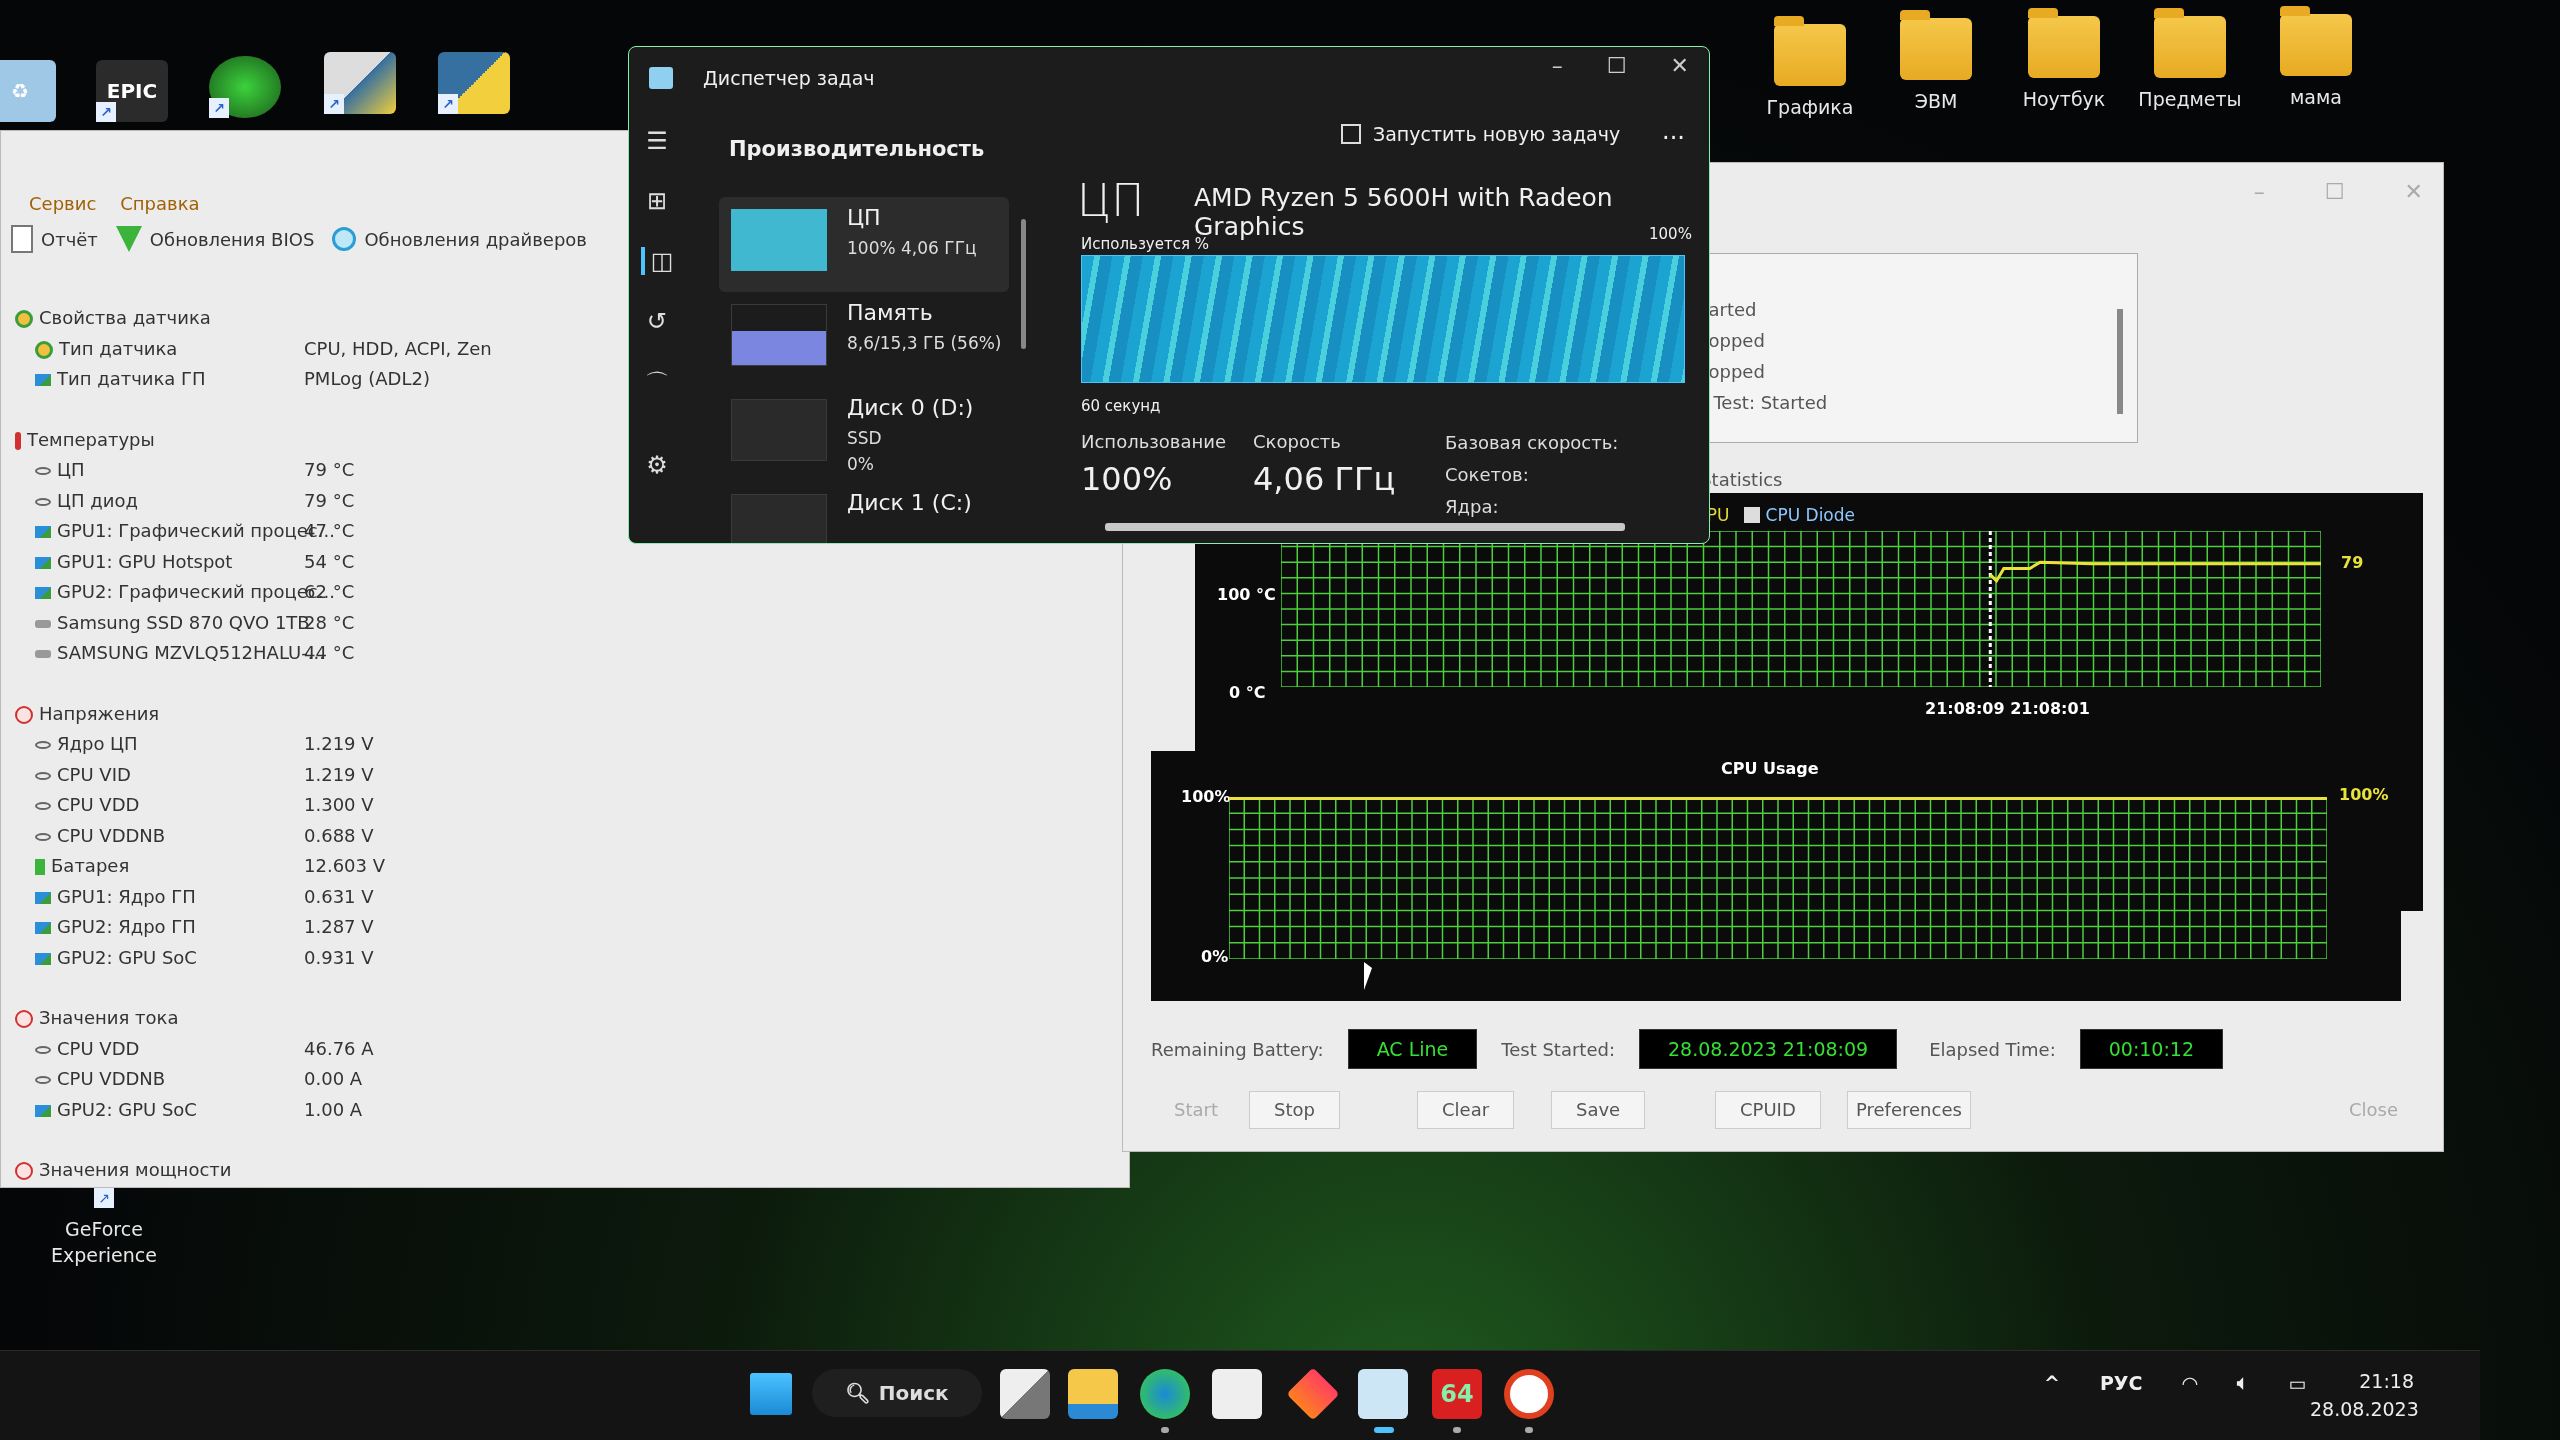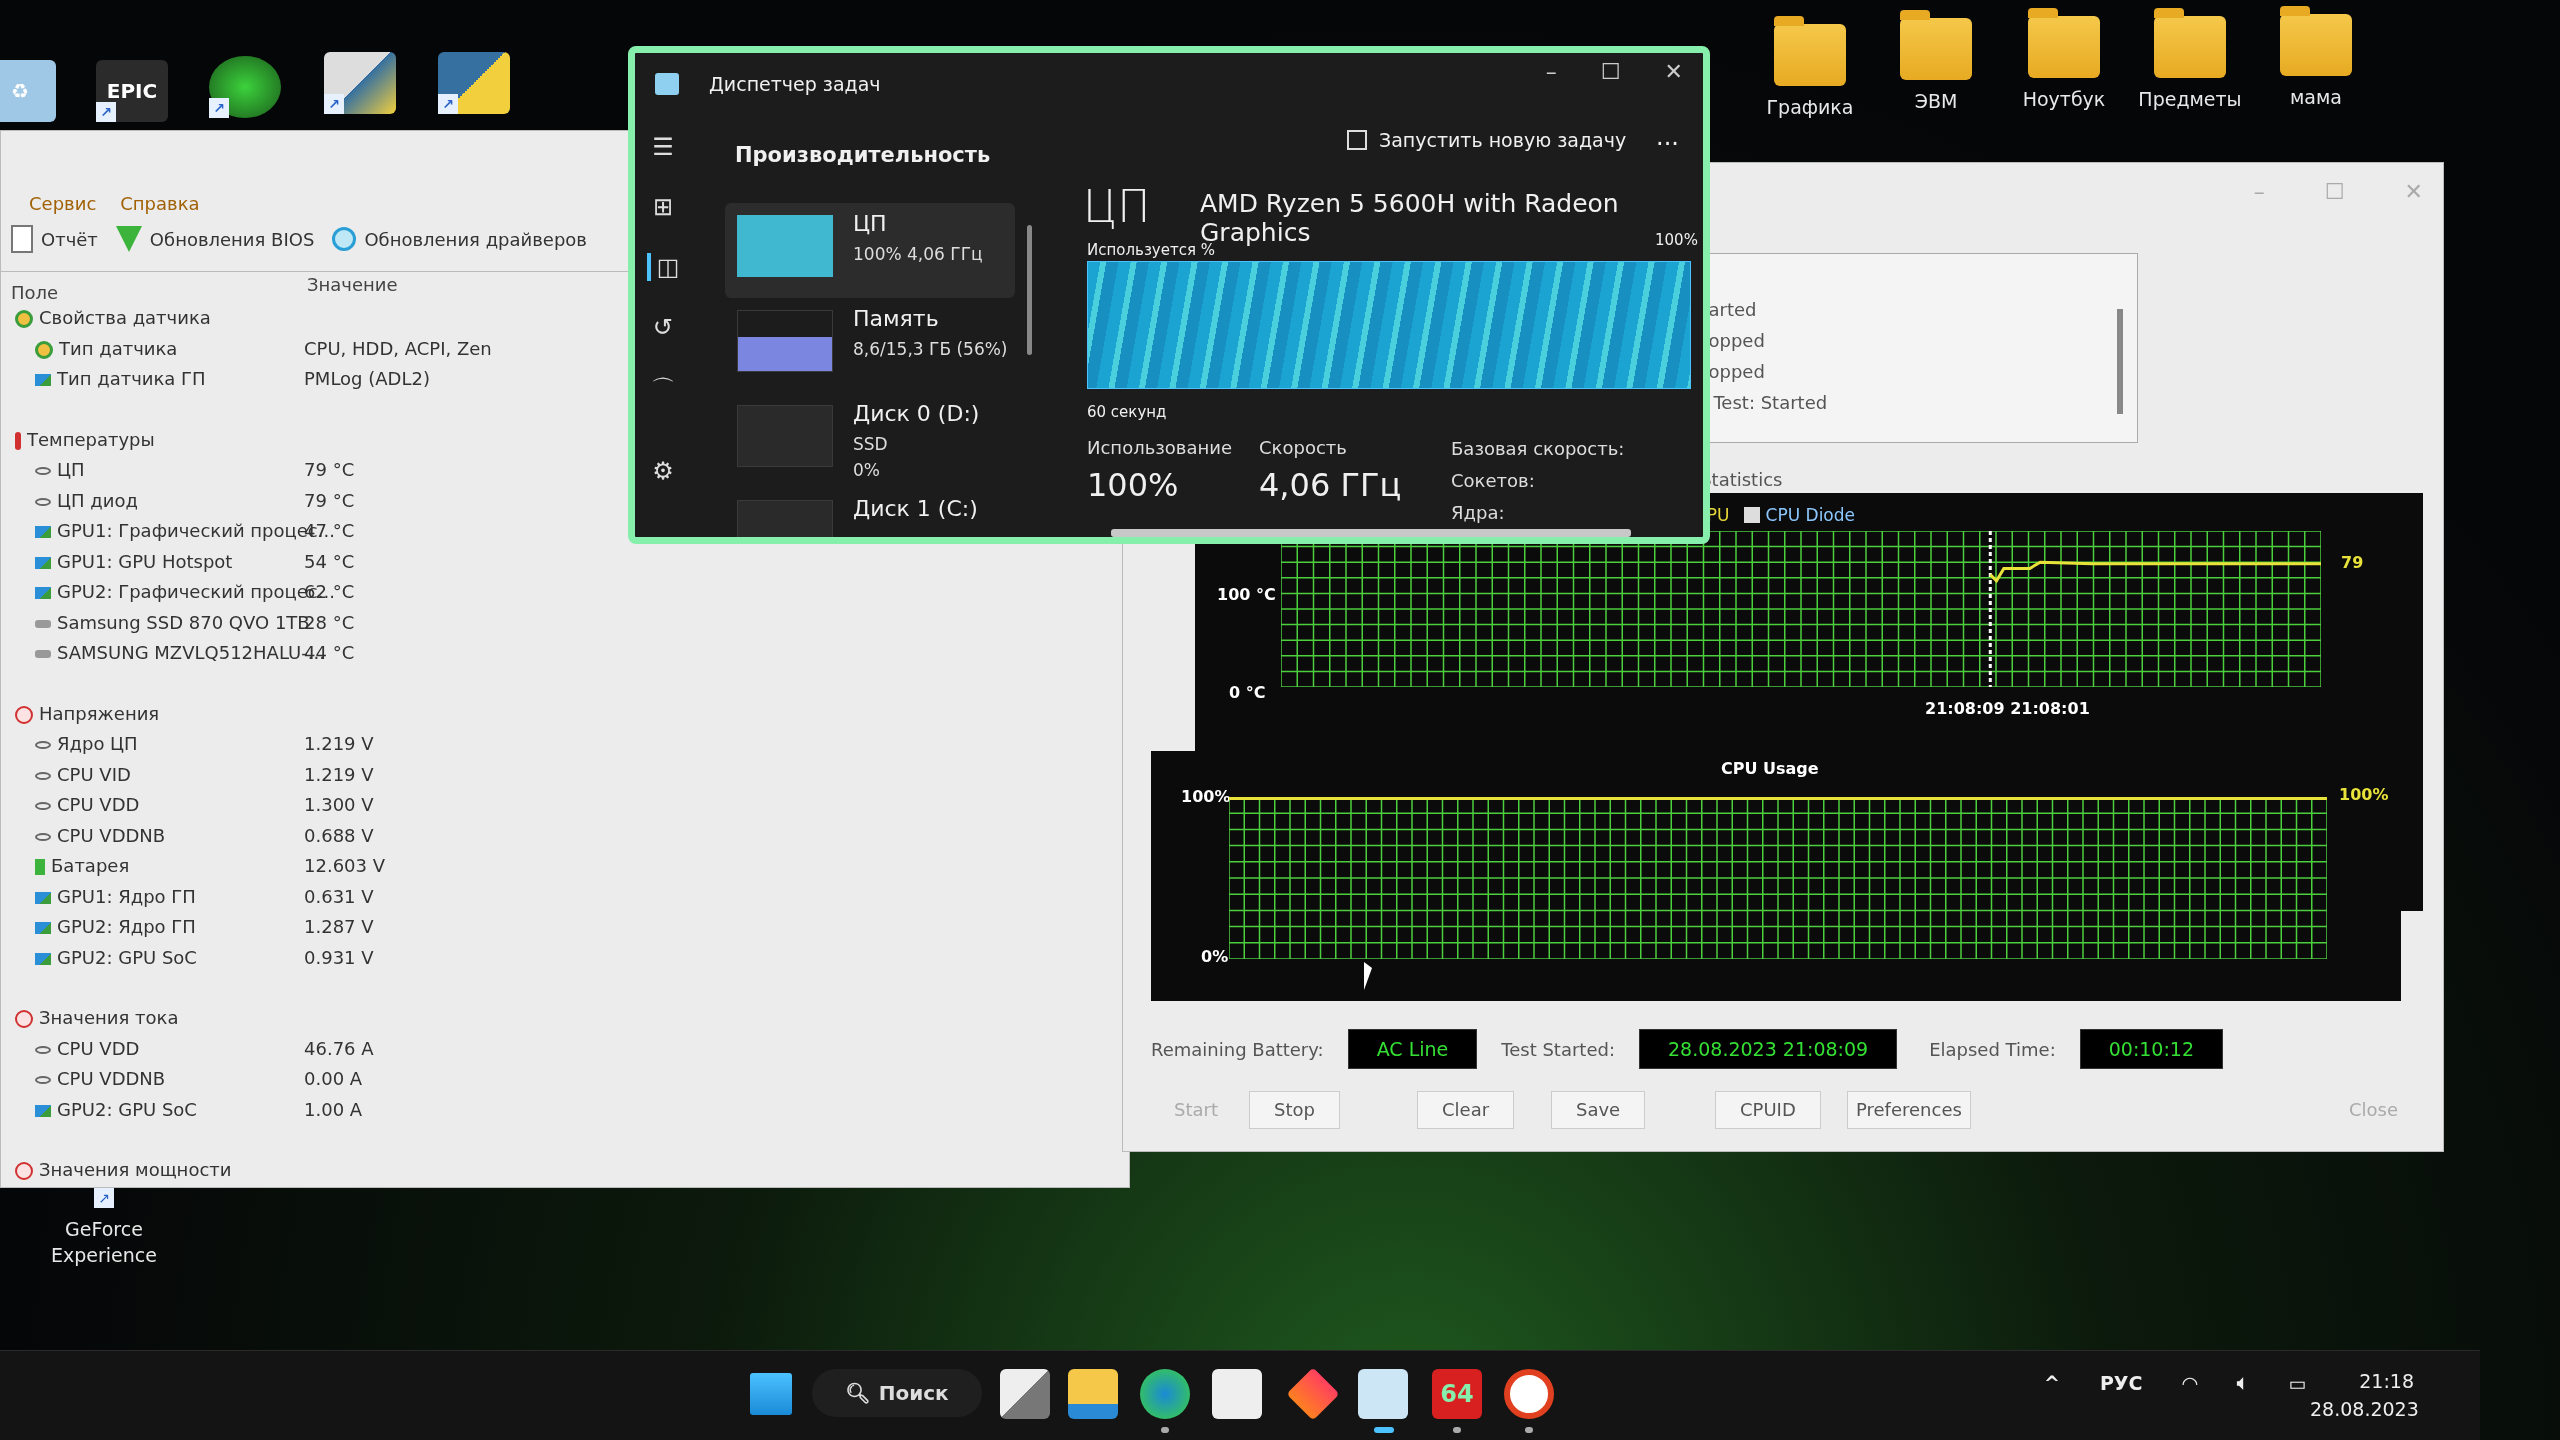--- a/index.html
+++ b/index.html
@@ -37,21 +37,21 @@
   .ico { display: inline-block; width: 16px; height: 12px; margin-right: 6px; vertical-align: middle; }
   .ico-chip { border: 2px solid #666; border-radius: 50%; height: 8px; }
   .ico-gpu { background: linear-gradient(135deg, #2a8fd6 60%, #3a9c3a 60%); }
   .ico-disk { background: #999; border-radius: 3px; height: 8px; }
   .ico-bat { background: #3cb43c; width: 10px; height: 16px; }
   .ico-sensor { border: 3px solid #3a9c3a; border-radius: 50%; width: 18px; height: 18px; background: #f0c040; }
   .ico-therm { width: 6px; height: 18px; background: #d03030; border-radius: 3px; }
   .ico-volt { width: 18px; height: 18px; border-radius: 50%; border: 2px solid #d03030; background: #fbe3e3; }
 
   
-  .tm { position: absolute; left: 628px; top: 46px; width: 1082px; height: 498px; background: #1c1c1c; color: #f0f0f0; border: 7px solid #86efac; border-radius: 8px; overflow: hidden; }
+  .tm { position: absolute; left: 628px; top: 46px; width: 1082px; height: 498px; background: #1c1c1c; color: #f0f0f0; border: 1px solid #86efac; border-radius: 8px; overflow: hidden; }
   .tm-title { position: absolute; top: 20px; left: 20px; display: flex; align-items: center; gap: 30px; font-size: 19px; }
   .tm-app-icon { width: 24px; height: 22px; background: #8fd0f0; border-radius: 3px; }
   .tm-winbtns { position: absolute; top: 6px; right: 20px; display: flex; gap: 44px; font-size: 22px; color: #ccc; }
   .tm-nav { position: absolute; left: 0; top: 80px; width: 56px; display: flex; flex-direction: column; align-items: center; gap: 32px; font-size: 24px; color: #ddd; }
   .tm-nav .active { border-left: 4px solid #4cc2ff; padding-left: 6px; }
   .tm-page-title { position: absolute; top: 90px; left: 100px; font-size: 21px; font-weight: bold; }
   .tm-run { position: absolute; top: 76px; left: 712px; font-size: 19px; display: flex; gap: 12px; align-items: center; }
   .tm-more { position: absolute; top: 70px; right: 24px; font-size: 24px; }
   .tm-list { position: absolute; top: 150px; left: 90px; width: 540px; }
   .tm-item { position: relative; height: 95px; }
@@ -164,24 +164,20 @@
       <span>Отчёт</span>
     </div>
     <div class="tb-btn">
       <span class="tb-icon-down"></span>
       <span>Обновления BIOS</span>
     </div>
     <div class="tb-btn">
       <span class="tb-icon-search"></span>
       <span>Обновления драйверов</span>
     </div>
-  </div>
-  <div class="col-head">
-    <span style="left:10px;">Поле</span>
-    <span style="left:306px; top:2px;">Значение</span>
   </div>
   <div class="tree" id="sensor-tree">
       <div class="row group">
         <span class="lbl"><span class="ico ico-sensor"></span><span>Свойства датчика</span></span>
       </div>
       <div class="row">
         <span class="lbl"><span class="ico ico-sensor"></span><span>Тип датчика</span></span>
         <span class="val">CPU, HDD, ACPI, Zen</span>
       </div>
       <div class="row">

